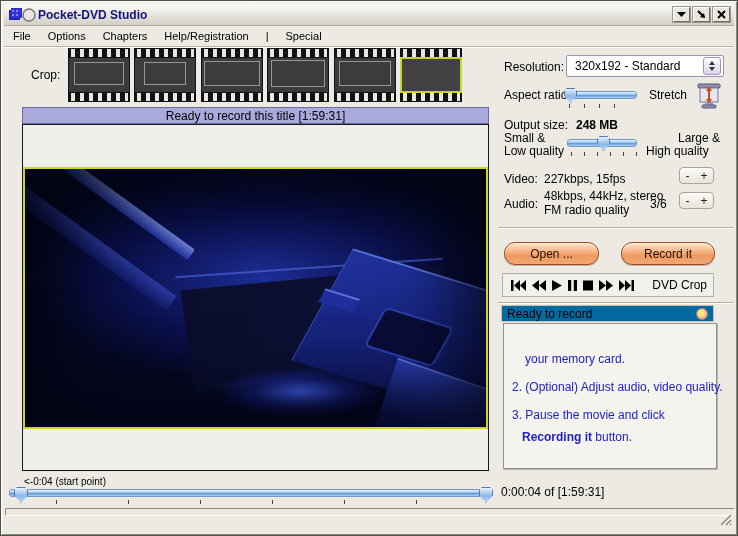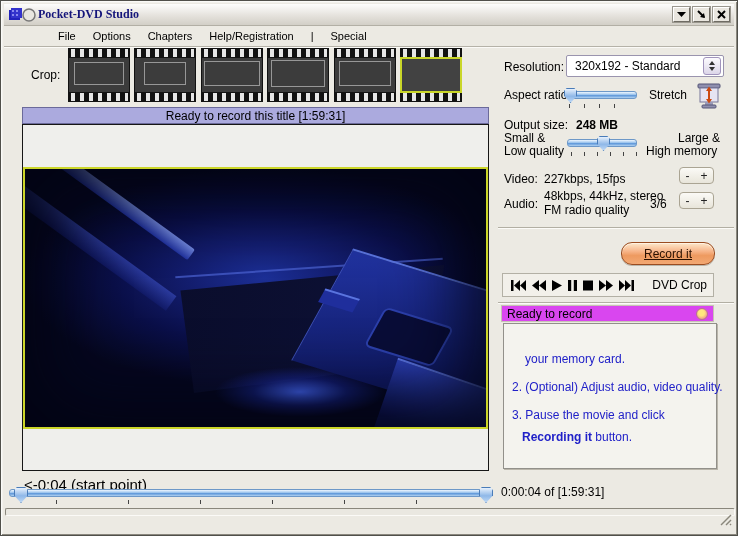--- a/index.html
+++ b/index.html
@@ -11,29 +11,29 @@
     box-shadow: inset 1px 1px 0 #fafaf7, inset -1px -1px 0 #8a877e, inset 2px 2px 0 #f2f1ec;
     overflow:hidden;
   }
   .abs { position:absolute; }
   .lbl { position:absolute; font-size:12px; color:#000; white-space:nowrap; }
 
   
   .titlebar { position:absolute; left:3px; top:3px; right:3px; height:22px;
     background:linear-gradient(180deg,#fdfdfc,#e3e0da 60%,#d2cfc7);
     border-bottom:1px solid #b2afa5; display:flex; align-items:center; }
-  .title-text { font-size:12px; font-weight:bold; color:#14147a; margin-left:6px;font-family:Liberation Serif, serif; }
+  .title-text { font-size:12px; font-weight:bold; color:#14147a; margin-left:6px; }
   .winbtns { margin-left:auto; display:flex; gap:3px; margin-right:4px; }
   .winbtn { width:17px; height:15px; background:#e9e6df;
     border:1px solid; border-color:#ffffff #6e6b63 #6e6b63 #ffffff;
     box-shadow:0 0 0 1px #9a978e; display:flex; align-items:center; justify-content:center; padding:0; cursor:default; }
 
   
   .menubar { position:absolute; left:4px; top:27px; right:4px; height:16px;
-    display:flex; align-items:center; gap:17px; padding-left:8px;margin-left:45px; }
+    display:flex; align-items:center; gap:17px; padding-left:8px; }
   .menu-item { font-size:11px; color:#000; }
   .menu-sep-line { position:absolute; left:3px; right:3px; top:45px; height:2px;
     border-top:1px solid #b5b2a8; border-bottom:1px solid #fbfaf7; }
 
   
   .filmstrip { position:absolute; top:47px; width:62px; height:54px; background:#121212;
     display:flex; flex-direction:column; }
   .holes { height:8px; margin:1px 2px 0 2px;
     background:repeating-linear-gradient(90deg,#e6e6e6 1px 5px,#121212 5px 10px); }
   .holes.bottom { margin:0 2px 1px 2px; }
@@ -96,21 +96,21 @@
     font-family:"Liberation Sans", sans-serif; }
 
   .playbar { position:absolute; left:501px; top:272px; width:212px; height:24px;
     border:1px solid #b3b0a5; background:#f2f0ea; display:flex; align-items:center;
     padding:0 6px; gap:2px; }
   .pb-btn { background:transparent; border:none; padding:0 2px; height:18px;
     display:flex; align-items:center; cursor:default; }
   .dvd-menu { margin-left:auto; font-size:12px; color:#000; }
 
   .ready-strip { position:absolute; left:500px; top:304px; width:213px; height:17px;
-    background:#d946ef; border:1px solid #c6c2b5; display:flex; align-items:center; padding:0 5px; }
+    background:#0369a1; border:1px solid #c6c2b5; display:flex; align-items:center; padding:0 5px; }
   .ready-text { font-size:12px; color:#000; }
   .smiley { margin-left:auto; width:12px; height:12px; border-radius:50%;
     background:radial-gradient(circle at 45% 40%, #ffe97d 35%, #f2a48f 70%, #cd7680);
     border:1px solid #b5798a; }
 
   .instr-box { position:absolute; left:502px; top:322px; width:214px; height:146px;
     background:#f4f3ee; border:1px solid #92908a; box-shadow:1px 1px 0 #bab6ab; }
   .instr { position:absolute; font-size:12px; color:#2121c8; white-space:nowrap; }
 
   .status-groove { position:absolute; left:4px; top:507px; width:730px; height:8px;
@@ -249,41 +249,42 @@
   </span>
 
   <span class="lbl" style="left:503px;top:117px;">Output size:</span>
   <span class="lbl" style="left:575px;top:117px;font-weight:bold;">248 MB</span>
   <span class="lbl" style="left:503px;top:130px;">Small &amp;</span>
   <span class="lbl" style="left:503px;top:143px;">Low quality</span>
   <div class="mini-track" style="left:566px;top:138px;width:70px;"></div>
   <div class="mini-pin" style="left:596px;top:135px;"></div>
   <div class="ticks" style="left:570px;top:151px;width:67px;background:repeating-linear-gradient(90deg,#444 0 1px,transparent 1px 13px);"></div>
   <span class="lbl" style="left:645px;top:130px;margin-left:32px;">Large &amp;</span>
-  <span class="lbl" style="left:645px;top:143px;">High memory</span>
+  <span class="lbl" style="left:645px;top:143px;">High quality</span>
 
   <span class="lbl" style="left:503px;top:171px;">Video:</span>
   <span class="lbl" style="left:543px;top:171px;">227kbps, 15fps</span>
   <div class="mp-group" style="left:678px;top:166px;">
     <span>-</span>
     <span>+</span>
   </div>
 
   <span class="lbl" style="left:503px;top:196px;">Audio:</span>
   <span class="lbl" style="left:543px;top:188px;">48kbps, 44kHz, stereo</span>
   <span class="lbl" style="left:543px;top:202px;">FM radio quality</span>
   <span class="lbl" style="left:649px;top:196px;">3/6</span>
   <div class="mp-group" style="left:678px;top:191px;">
     <span>-</span>
     <span>+</span>
   </div>
 
   <div class="sep-groove" style="left:497px;top:226px;width:236px;"></div>
 
-  <button class="pill-btn" style="left:620px;top:241px;width:94px;text-decoration:underline;">Record it</button>
+  <button class="pill-btn" style="left:503px;top:241px;width:95px;">Open ...</button>
+  <button class="pill-btn" style="left:620px;top:241px;width:94px;">Record it</button>
 
   <div class="playbar">
     <button class="pb-btn">
       <svg width="15" height="11">
           <rect x="0" y="0" width="2.5" height="11" fill="#000"></rect>
           <polygon points="9,0 9,11 3,5.5" fill="#000"></polygon>
           <polygon points="15,0 15,11 9,5.5" fill="#000"></polygon>
         </svg>
     </button>
     <button class="pb-btn">
@@ -331,21 +332,21 @@
     <span class="smiley"></span>
   </div>
 
   <div class="instr-box">
     <span class="instr" style="left:21px;top:28px;">your memory card.</span>
     <span class="instr" style="left:8px;top:56px;">2. (Optional) Adjust audio, video quality.</span>
     <span class="instr" style="left:8px;top:84px;">3. Pause the movie and click</span>
     <span class="instr" style="left:18px;top:98px;margin-top:8px;"><b>Recording it</b><span> button.</span></span>
   </div>
 
-  <span class="lbl" style="left:23px;top:475px;font-size:15px;">&lt;-0:04 (start point)</span>
+  <span class="lbl" style="left:23px;top:475px;font-size:10px;">&lt;-0:04 (start point)</span>
   <div class="track" style="left:8px;top:488px;width:479px;"></div>
   <div class="pin" style="left:13px;top:486px;"></div>
   <div class="pin" style="left:478px;top:486px;"></div>
   <div class="ticks" style="left:55px;top:499px;width:362px;background:repeating-linear-gradient(90deg,#444 0 1px,transparent 1px 72px);"></div>
   <span class="lbl" style="left:500px;top:484px;">0:00:04 of [1:59:31]</span>
 
   <div class="status-groove"></div>
   <span class="grip">
     <svg width="13" height="13">
       <line x1="12" y1="2" x2="2" y2="12" stroke="#8a877c" stroke-width="1.5"></line>

